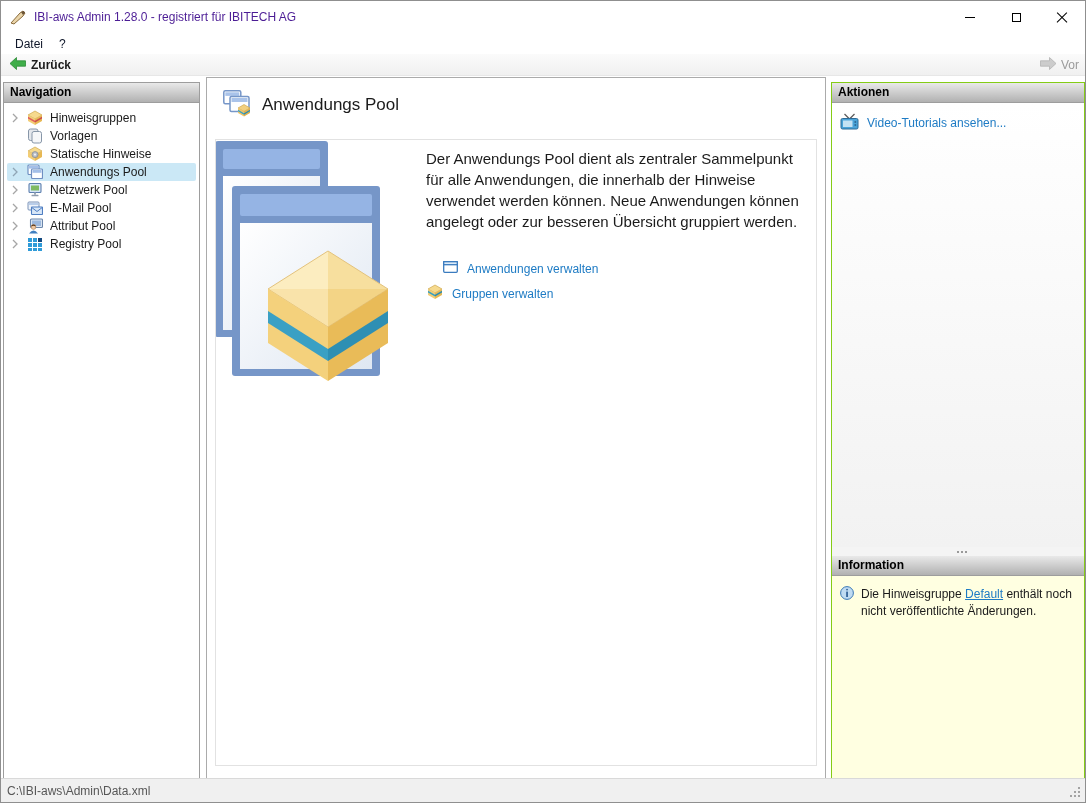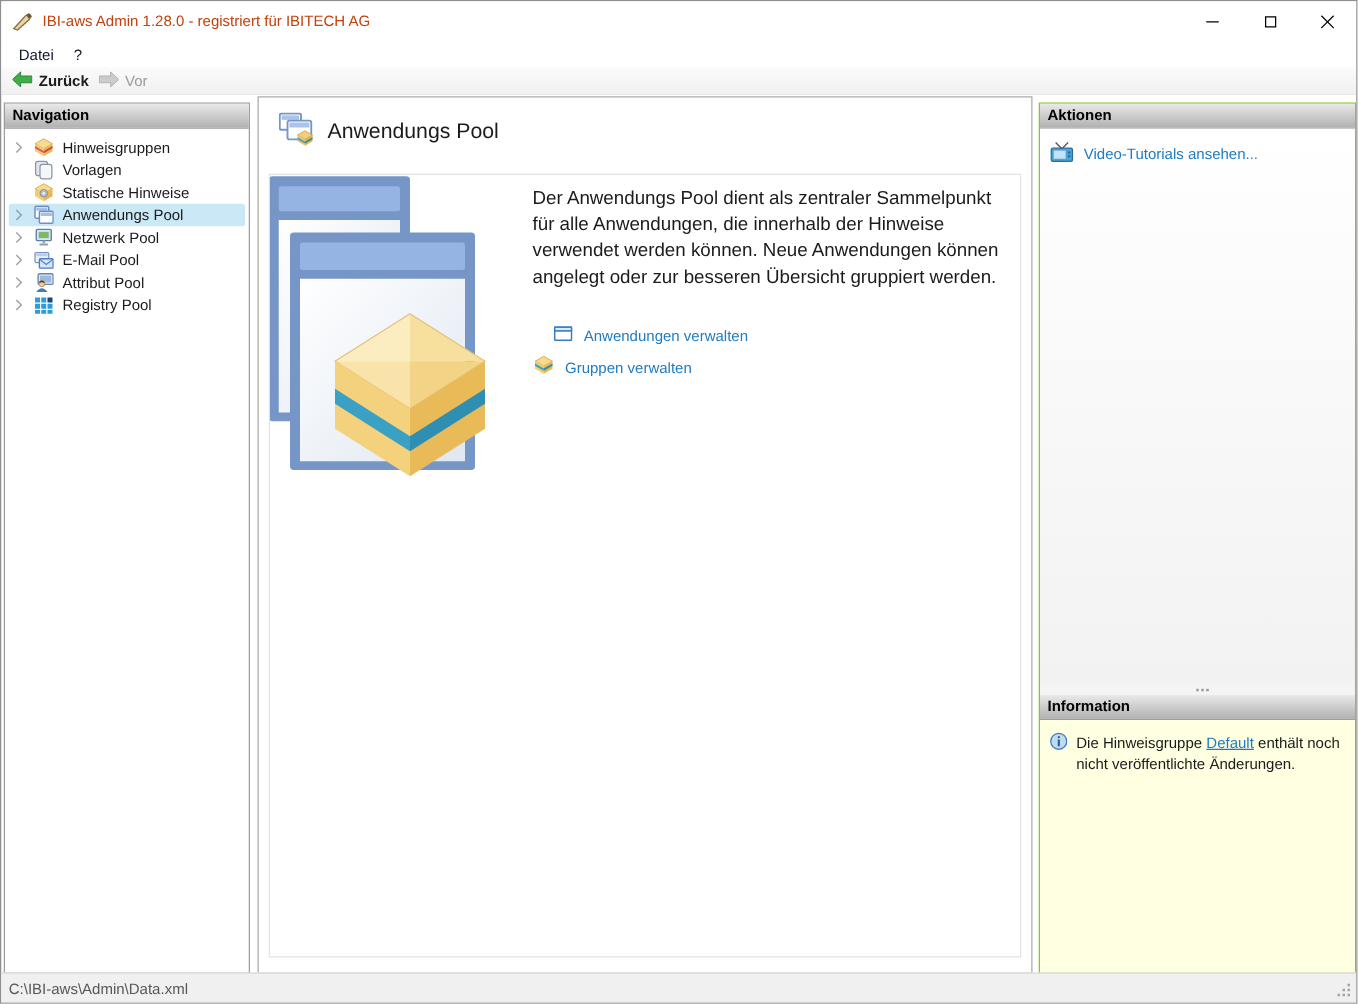--- a/index.html
+++ b/index.html
@@ -5,36 +5,36 @@
   * { margin:0; padding:0; box-sizing:border-box; }
   html,body { background:#cfcfcf; }
   body { font-family:"Liberation Sans","DejaVu Sans",sans-serif; color:#1b1b1b; }
 
   .window { position:relative; width:1086px; height:803px; background:#ffffff;
             border:1px solid #8f8f8f; overflow:hidden; }
 
   
   .titlebar { height:32px; display:flex; align-items:center; background:#ffffff; }
   .app-icon { margin:0 7px 0 9px; display:flex; }
-  .title-text { font-size:12px; color:#c2410c; }
+  .title-text { font-size:12px; color:#4c1d95; }
   .win-controls { margin-left:auto; display:flex; height:100%; }
   .ctrl { width:46px; display:flex; align-items:center; justify-content:center; }
   .glyph-min { width:10px; height:1px; background:#000; }
   .glyph-max { width:9px; height:9px; border:1px solid #000; }
   .glyph-close { position:relative; width:12px; height:12px; }
   .glyph-close::before,.glyph-close::after { content:""; position:absolute; left:-1px; top:5.5px;
       width:14px; height:1.2px; background:#000; }
   .glyph-close::before { transform:rotate(45deg); }
   .glyph-close::after { transform:rotate(-45deg); }
 
   
   .menubar { height:21px; display:flex; align-items:center; background:#fff; padding-left:6px; }
   .menu-item { font-size:12px; padding:2px 8px; color:#0f172a; }
   .toolbar { height:22px; background:linear-gradient(#fbfbfb,#f0f0f0);
-             border-bottom:1px solid #e7e7e7; display:flex; align-items:center; padding-left:7px; }
+             border-bottom:1px solid #e7e7e7; display:flex; align-items:center; padding-left:7px;justify-content:space-between; }
   .tool-btn { display:flex; align-items:center; gap:5px; font-size:12px; padding:1px 6px 1px 2px; }
   .tool-btn.back .tool-label { font-weight:bold; color:#1b1b1b; }
   .tool-btn.fwd .tool-label { color:#9b9b9b; }
 
   
   .panel-header { height:20px; background:linear-gradient(#e9e9e9,#b1b1b1);
                   border-bottom:1px solid #9d9d9d; font-weight:bold; font-size:12px;
                   line-height:19px; padding-left:6px; color:#000; }
 
   

